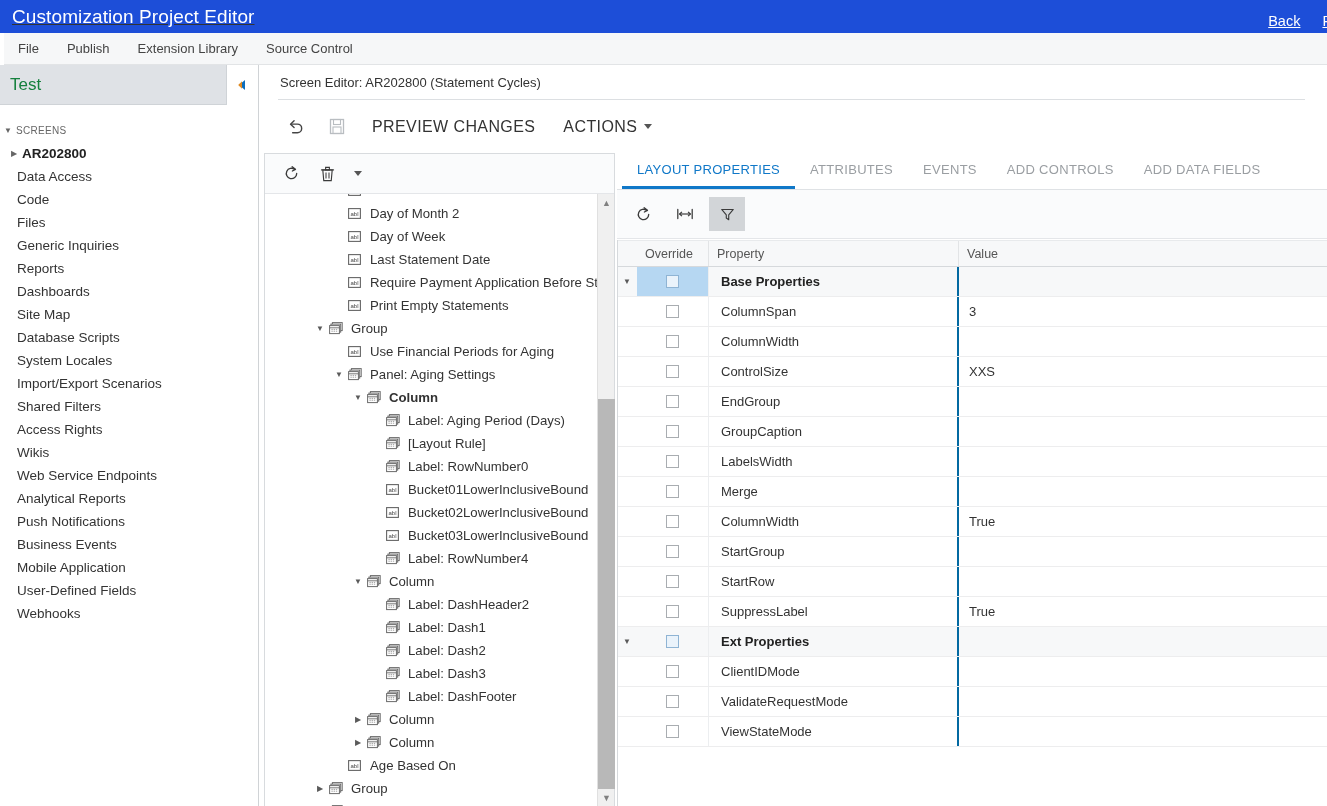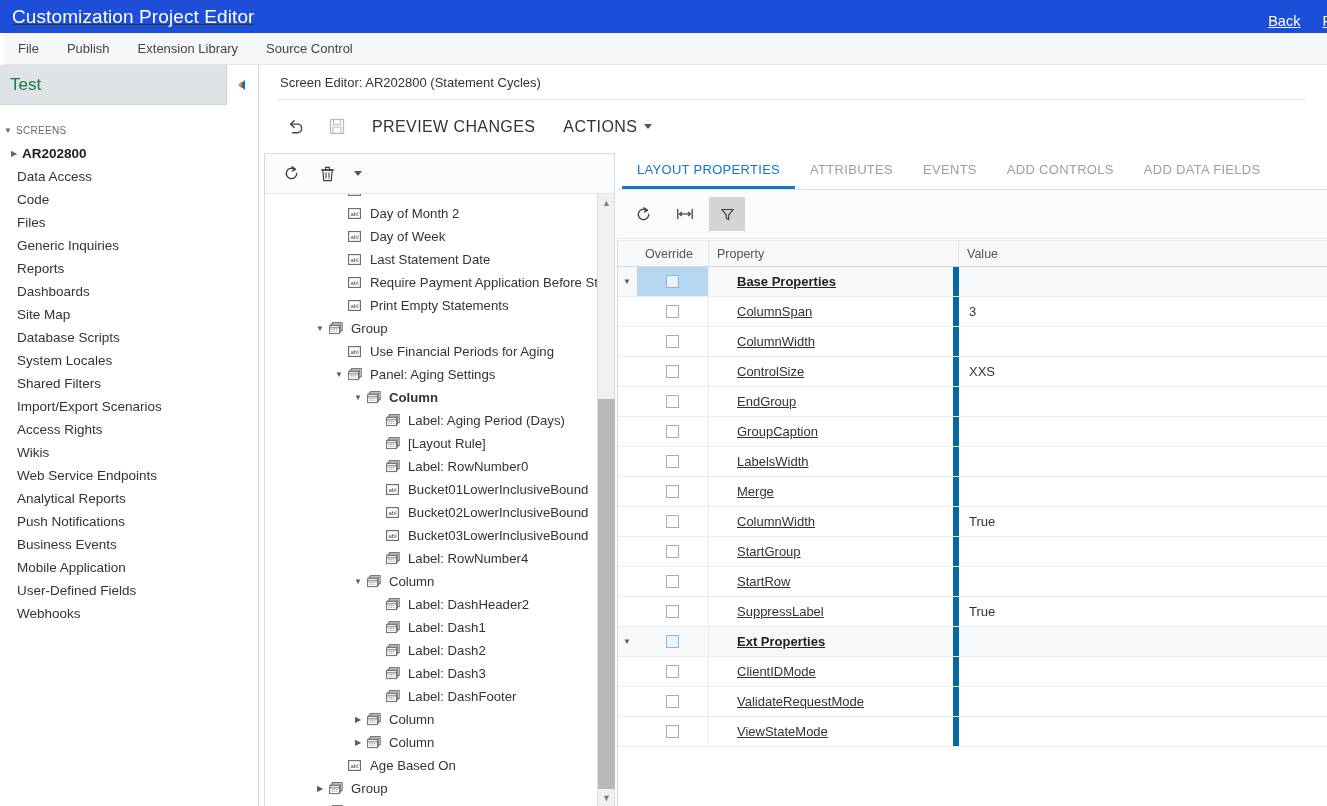--- a/index.html
+++ b/index.html
@@ -210,21 +210,21 @@
   .gc {
     display: flex; align-items: center; height: 100%;
     font-size: 13px; color: #333; border-right: 1px solid #f0f1f2;
   }
   .gc.c-exp {
     width: 20px; justify-content: center; border-right: none;
     color: #5a5a5a; font-size: 8px; cursor: pointer;
   }
   .gc.c-ovr { width: 72px; justify-content: center; border-right: 1px solid #eceef0; }
   .gc.c-ovr.hl { background: #b6d7f2; }
-  .gc.c-prop { width: 250px; padding-left: 28px; border-right: 6px solid #0369a1; text-decoration: underline; }
+  .gc.c-prop { width: 250px; padding-left: 12px; border-right: 2px solid #0369a1; }
   .gc.c-val { width: 446px; padding-left: 10px; }
   .grow.section .c-prop { font-weight: bold; color: #222; }
   .chk {
     width: 13px; height: 13px; border: 1px solid #a9adb1;
     background: #ffffff; cursor: pointer;
   }
   .grow.section .chk { border-color: #8fb4d4; background: #eaf3fb; }
   #grid-rightfill {
     position: absolute; left: 788px; top: 0; right: 0; bottom: 0; background:#fff;
   }
@@ -289,24 +289,24 @@
     <div class="sb-row sb-leaf">
         <span>Site Map</span>
       </div>
     <div class="sb-row sb-leaf">
         <span>Database Scripts</span>
       </div>
     <div class="sb-row sb-leaf">
         <span>System Locales</span>
       </div>
     <div class="sb-row sb-leaf">
+        <span>Import/Export Scenarios</span>
+      </div>
+    <div class="sb-row sb-leaf">
         <span>Shared Filters</span>
-      </div>
-    <div class="sb-row sb-leaf">
-        <span>Import/Export Scenarios</span>
       </div>
     <div class="sb-row sb-leaf">
         <span>Access Rights</span>
       </div>
     <div class="sb-row sb-leaf">
         <span>Wikis</span>
       </div>
     <div class="sb-row sb-leaf">
         <span>Web Service Endpoints</span>
       </div>

